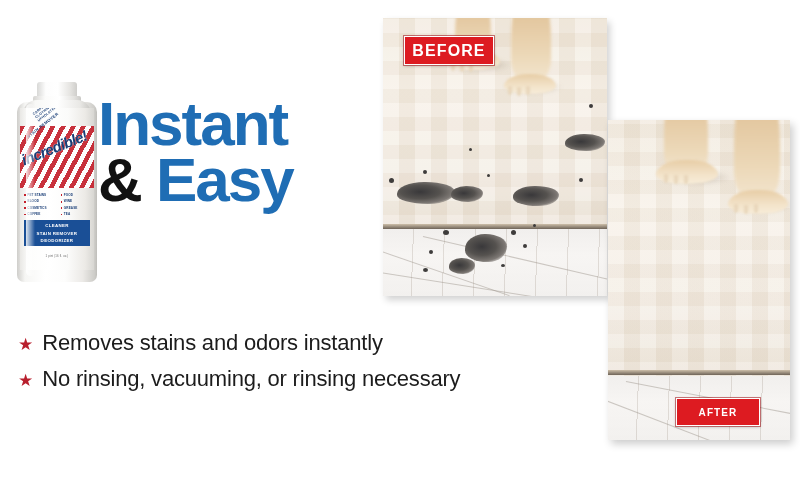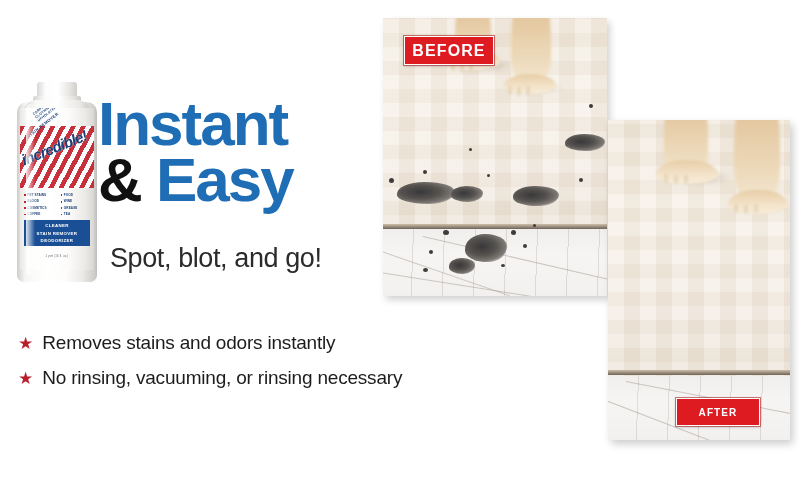--- a/index.html
+++ b/index.html
@@ -98,21 +98,21 @@
     position:absolute;left:110px;top:243px;
     font-size:27px;color:#2b2b2b;letter-spacing:-0.4px;white-space:nowrap;
   }
 
   
   .features{position:absolute;left:18px;top:332px;width:460px;}
   .feat{
     display:flex;align-items:baseline;gap:9px;margin-bottom:13px;
   }
   .star{color:#b81f2d;font-size:17px;line-height:20px;flex:0 0 auto;}
-  .feat-txt{font-size:19px;color:#1c1c1c;line-height:22px;letter-spacing:-0.2px;}
+  .feat-txt{font-size:22px;color:#1c1c1c;line-height:22px;letter-spacing:-0.2px;}
 
   
   .photo{position:absolute;overflow:hidden;background:#efe8df;}
   .photo.before{
     left:383px;top:18px;width:224px;height:278px;
     box-shadow:3px 4px 7px rgba(0,0,0,.18);
   }
   .photo.after{
     left:608px;top:120px;width:182px;height:320px;
     box-shadow:3px 4px 8px rgba(0,0,0,.20);
@@ -263,21 +263,20 @@
       <div class="netwt">1 pint (16 fl. oz.)</div>
     </div>
 
     <div class="bottle-hl"></div>
   </div>
 
   <div class="headline">
     <div class="hl-line">Instant</div>
     <div class="hl-line"><span class="hl-amp">&amp;</span> <span>Easy</span></div>
   </div>
-  <div class="subhead">Spot, blot, and go!</div>
 
   <div class="features">
     <div class="feat">
       <span class="star">★</span>
       <span class="feat-txt">Removes stains and odors instantly</span>
     </div>
     <div class="feat">
       <span class="star">★</span>
       <span class="feat-txt">No rinsing, vacuuming, or rinsing necessary</span>
     </div>

